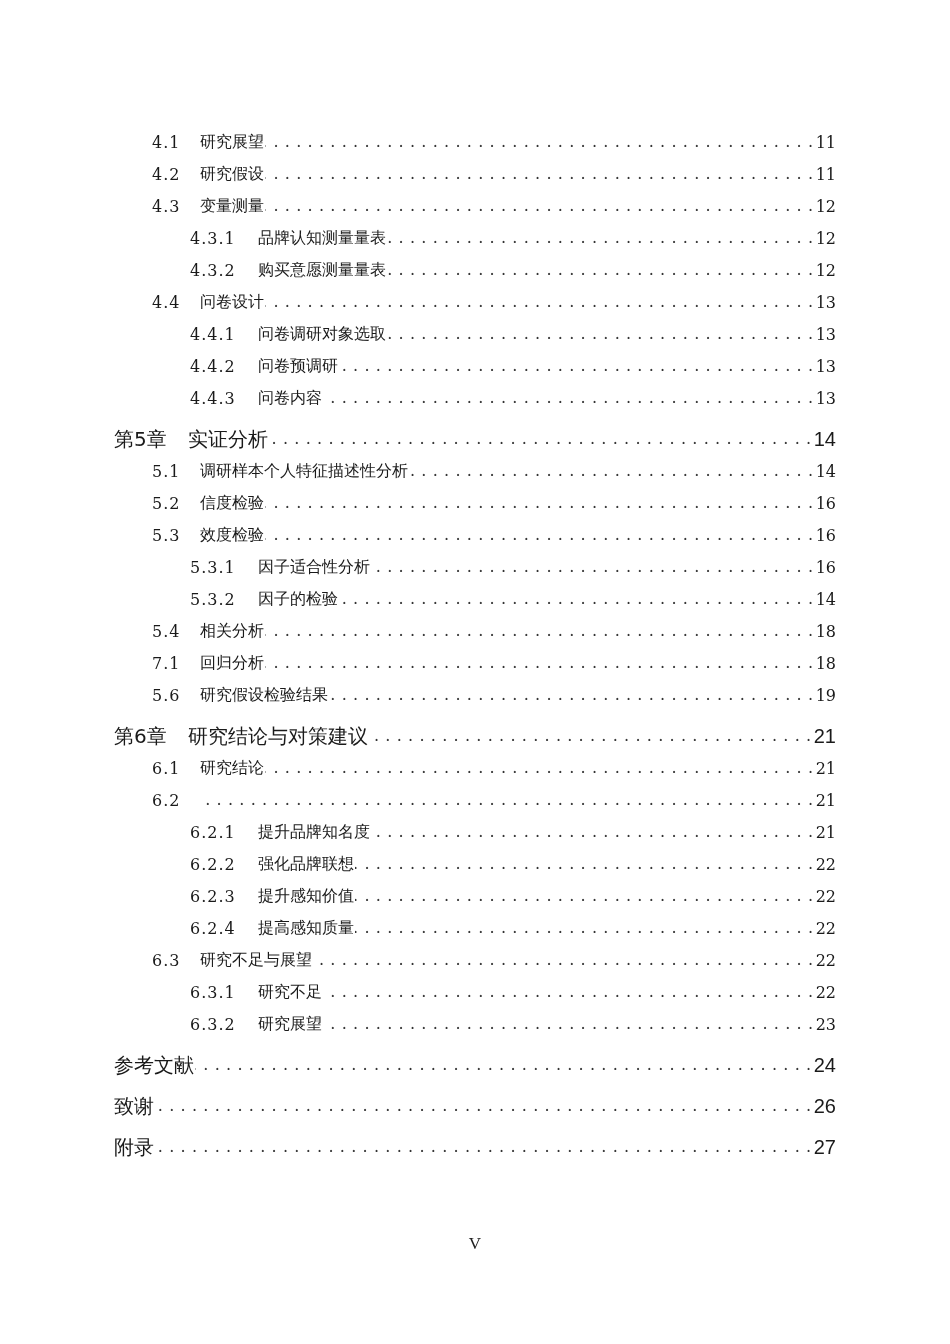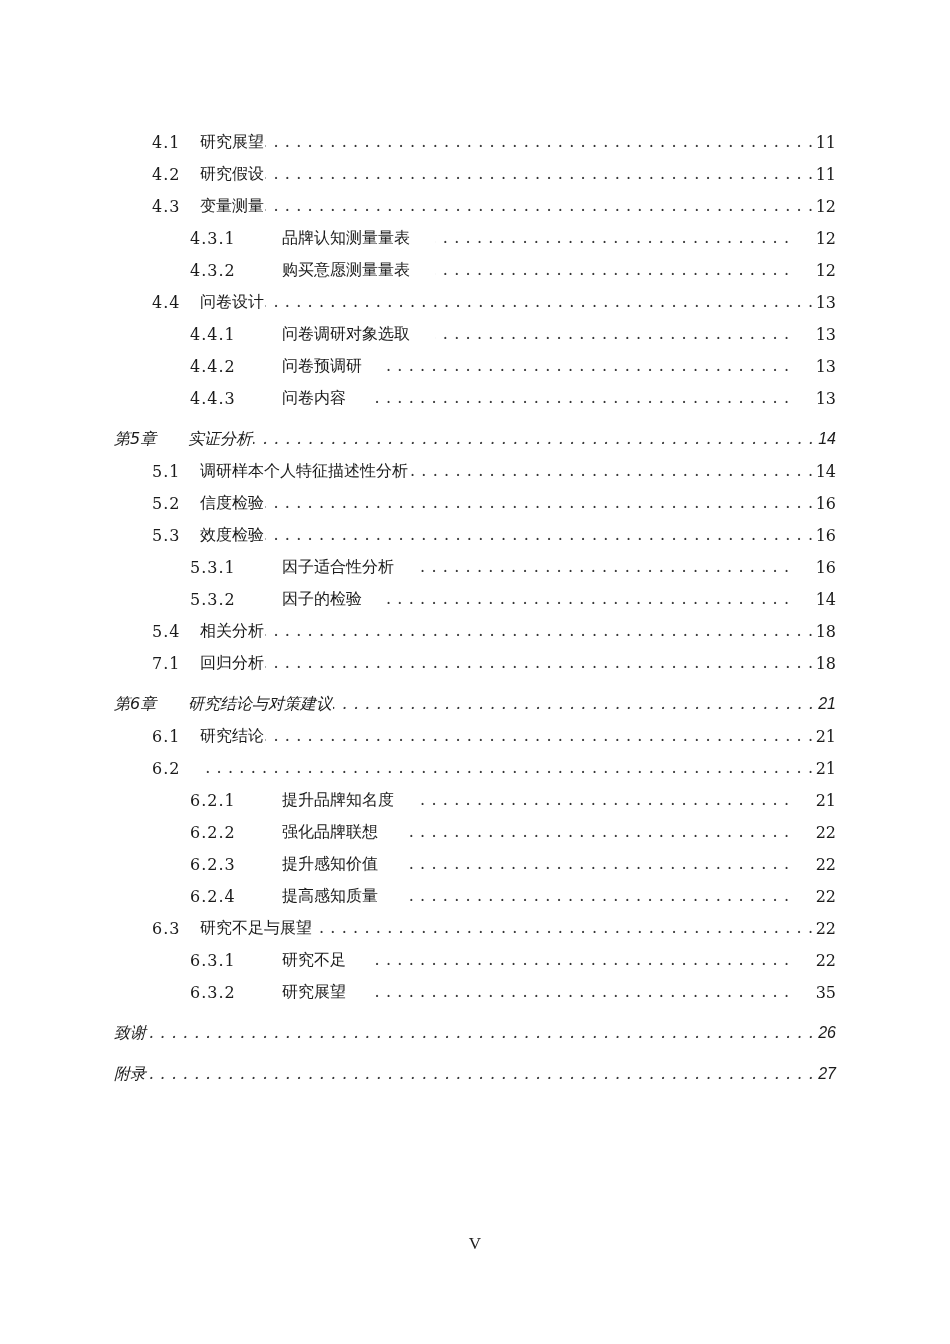--- a/index.html
+++ b/index.html
@@ -1,22 +1,22 @@
 <!DOCTYPE html>
 <html><head>
 <meta charset="utf-8">
 <style>
   html, body { margin:0; padding:0; background:#ffffff; }
   body { width:950px; height:1344px; position:relative; overflow:hidden; color:#1a1a1a; }
   .page { position:absolute; left:0; top:0; width:950px; height:1344px; }
   .toc { position:absolute; left:114px; top:126px; width:722px; }
   .row { position:relative; height:32px; display:flex; align-items:center; font-size:16px; white-space:nowrap; }
-  .row.l1 { font-family:"DejaVu Sans","Liberation Sans",sans-serif; font-size:16px; margin-top:9px; height:32px;font-style:italic; }
+  .row.l1 { font-family:"DejaVu Sans","Liberation Sans",sans-serif; font-size:20px; margin-top:9px; height:32px; }
   .row.l2 { font-family:"DejaVu Serif","Liberation Serif",serif; }
-  .row.l3 { font-family:"DejaVu Serif","Liberation Serif",serif;gap:24px; }
+  .row.l3 { font-family:"DejaVu Serif","Liberation Serif",serif; }
   .num { display:inline-block; flex:none; letter-spacing:1px; }
   .l1 .num { width:74px; letter-spacing:0; }
   .l2 .num { margin-left:38px; width:48px; }
   .l3 .num { margin-left:76px; width:68px; }
   .title { flex:none; }
   .leader { flex:1 1 auto; overflow:hidden; margin:0 2px 0 1px; height:20px; position:relative; }
   .leader::before {
     content:". . . . . . . . . . . . . . . . . . . . . . . . . . . . . . . . . . . . . . . . . . . . . . . . . . . . . . . . . . . . . . . . . . . . . . . . . . . . . . . . . . . . . . . . . . . . . . . . . . . . . . . . . . . . . . . . . . . . .";
     position:absolute; right:0; top:0; font-family:"DejaVu Serif","Liberation Serif",serif; font-size:16px; letter-spacing:0.6px; color:#333; white-space:nowrap;
   }
@@ -125,20 +125,26 @@
         <span class="title">相关分析</span>
         <span class="leader"></span>
         <span class="page-num">18</span>
       </div>
       <div class="row l2">
         <span class="num">7.1</span>
         <span class="title">回归分析</span>
         <span class="leader"></span>
         <span class="page-num">18</span>
       </div>
+      <div class="row l2">
+        <span class="num">5.6</span>
+        <span class="title">研究假设检验结果</span>
+        <span class="leader"></span>
+        <span class="page-num">19</span>
+      </div>
       <div class="row l1">
         <span class="num">第6章</span>
         <span class="title">研究结论与对策建议</span>
         <span class="leader"></span>
         <span class="page-num">21</span>
       </div>
       <div class="row l2">
         <span class="num">6.1</span>
         <span class="title">研究结论</span>
         <span class="leader"></span>
@@ -182,21 +188,26 @@
       <div class="row l3">
         <span class="num">6.3.1</span>
         <span class="title">研究不足</span>
         <span class="leader"></span>
         <span class="page-num">22</span>
       </div>
       <div class="row l3">
         <span class="num">6.3.2</span>
         <span class="title">研究展望</span>
         <span class="leader"></span>
-        <span class="page-num">35</span>
+        <span class="page-num">23</span>
+      </div>
+      <div class="row l1">
+        <span class="title">参考文献</span>
+        <span class="leader"></span>
+        <span class="page-num">24</span>
       </div>
       <div class="row l1">
         <span class="title">致谢</span>
         <span class="leader"></span>
         <span class="page-num">26</span>
       </div>
       <div class="row l1">
         <span class="title">附录</span>
         <span class="leader"></span>
         <span class="page-num">27</span>

